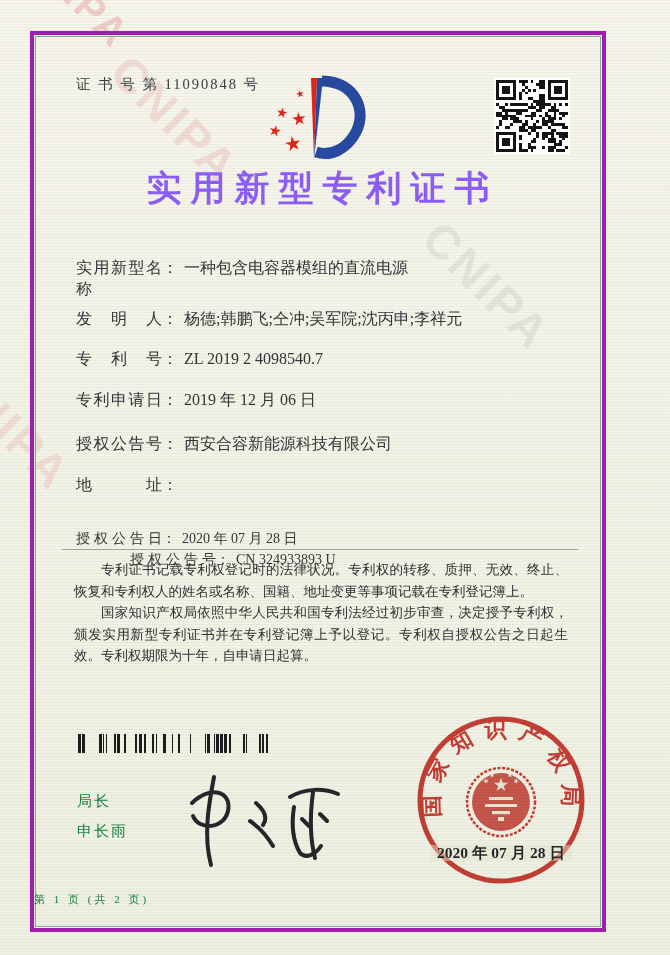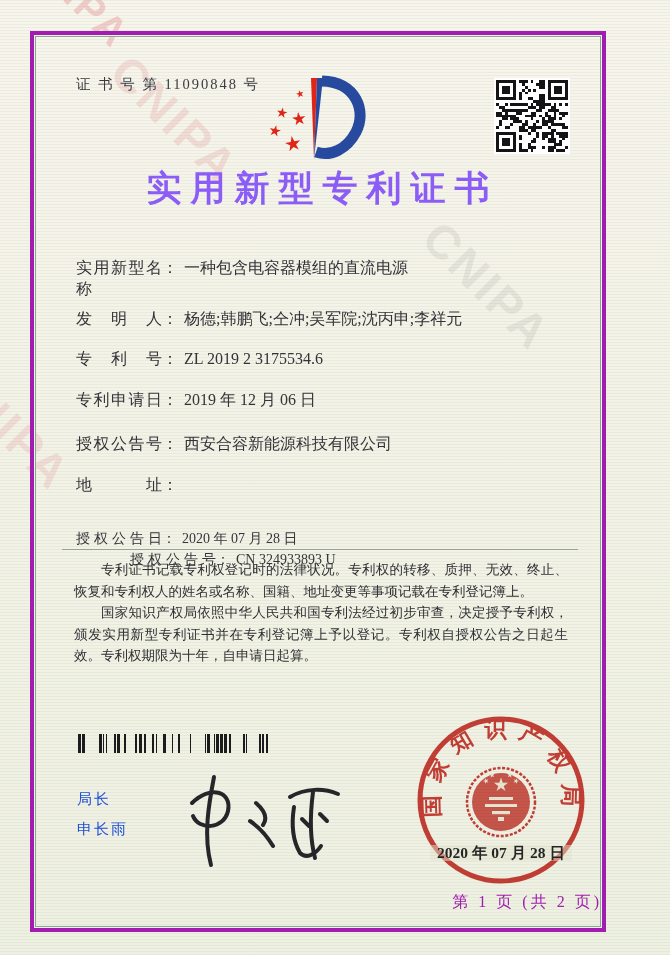--- a/index.html
+++ b/index.html
@@ -34,25 +34,25 @@
   .fvalue{flex:1;color:#333338;}
   .addr .fvalue{max-width:374px;}
   .grant-row{position:absolute;left:42px;right:36px;display:flex;font-size:14px;line-height:21px;flex-direction:column;}
   .grant-pair{display:flex;}
   .grant-pair.second{margin-left:54px;align-items:center;}
   .divider{position:absolute;left:28px;right:24px;top:514px;border-top:1px solid #9aa09a;}
   .paras{position:absolute;left:40px;right:34px;top:524px;}
   .paras p{margin:0;text-indent:2em;font-size:13.5px;line-height:21.5px;text-align:justify;color:#2f2f33;}
   .barcode{position:absolute;left:41px;top:699px;width:195px;height:19px;}
   .barcode svg{width:100%;height:100%;display:block;}
-  .signoff{position:absolute;left:43px;top:751px;font-family:Liberation Mono, monospace;
-    font-size:15px;line-height:30px;letter-spacing:2px;color:#1d4ed8;}
+  .signoff{position:absolute;left:43px;top:751px;font-family:Liberation Sans, sans-serif;
+    font-size:15px;line-height:30px;letter-spacing:2px;color:#15803d;}
   .signature{position:absolute;left:118px;top:728px;width:230px;height:120px;}
   .seal{position:absolute;left:378px;top:676px;width:178px;height:178px;mix-blend-mode:multiply;}
-  .footer{position:absolute;left:0;right:0;top:857px;text-align:right;font-size:16px;letter-spacing:3px;color:#a21caf;}
+  .footer{position:absolute;left:0;right:0;top:857px;text-align:left;font-size:11px;letter-spacing:3px;color:#15803d;}
   .wm{
     position:absolute;font-family:"Liberation Sans","DejaVu Sans",sans-serif;font-weight:bold;
     transform:rotate(45deg);letter-spacing:3px;pointer-events:none;user-select:none;z-index:0;
   }
   .wm-pink-top{left:96px;top:92px;font-size:47px;color:rgba(222,118,126,.20);}
   .wm-gray-mid{left:408px;top:258px;font-size:47px;color:rgba(125,125,125,.13);}
   .wm-pink-left{left:-72px;top:398px;font-size:47px;color:rgba(222,118,126,.18);}
   .wm-pink-corner{left:6px;top:-30px;font-size:40px;color:rgba(226,110,118,.30);}
   .content-layer{position:absolute;inset:0;}
 </style>
@@ -315,21 +315,21 @@
       <span class="fvalue">一种包含电容器模组的直流电源</span>
     </div>
     <div class="row" style="top:273px">
       <span class="flabel">发明人</span>
         <span class="colon">：</span>
       <span class="fvalue">杨德;韩鹏飞;仝冲;吴军院;沈丙申;李祥元</span>
     </div>
     <div class="row" style="top:313px">
       <span class="flabel">专利号</span>
         <span class="colon">：</span>
-      <span class="fvalue">ZL 2019 2 3175534.6</span>
+      <span class="fvalue">ZL 2019 2 4098540.7</span>
     </div>
     <div class="row" style="top:354px">
       <span class="flabel">专利申请日</span>
         <span class="colon">：</span>
       <span class="fvalue">2019 年 12 月 06 日</span>
     </div>
     <div class="row" style="top:398px">
       <span class="flabel">授权公告号</span>
         <span class="colon">：</span>
       <span class="fvalue">西安合容新能源科技有限公司</span>

